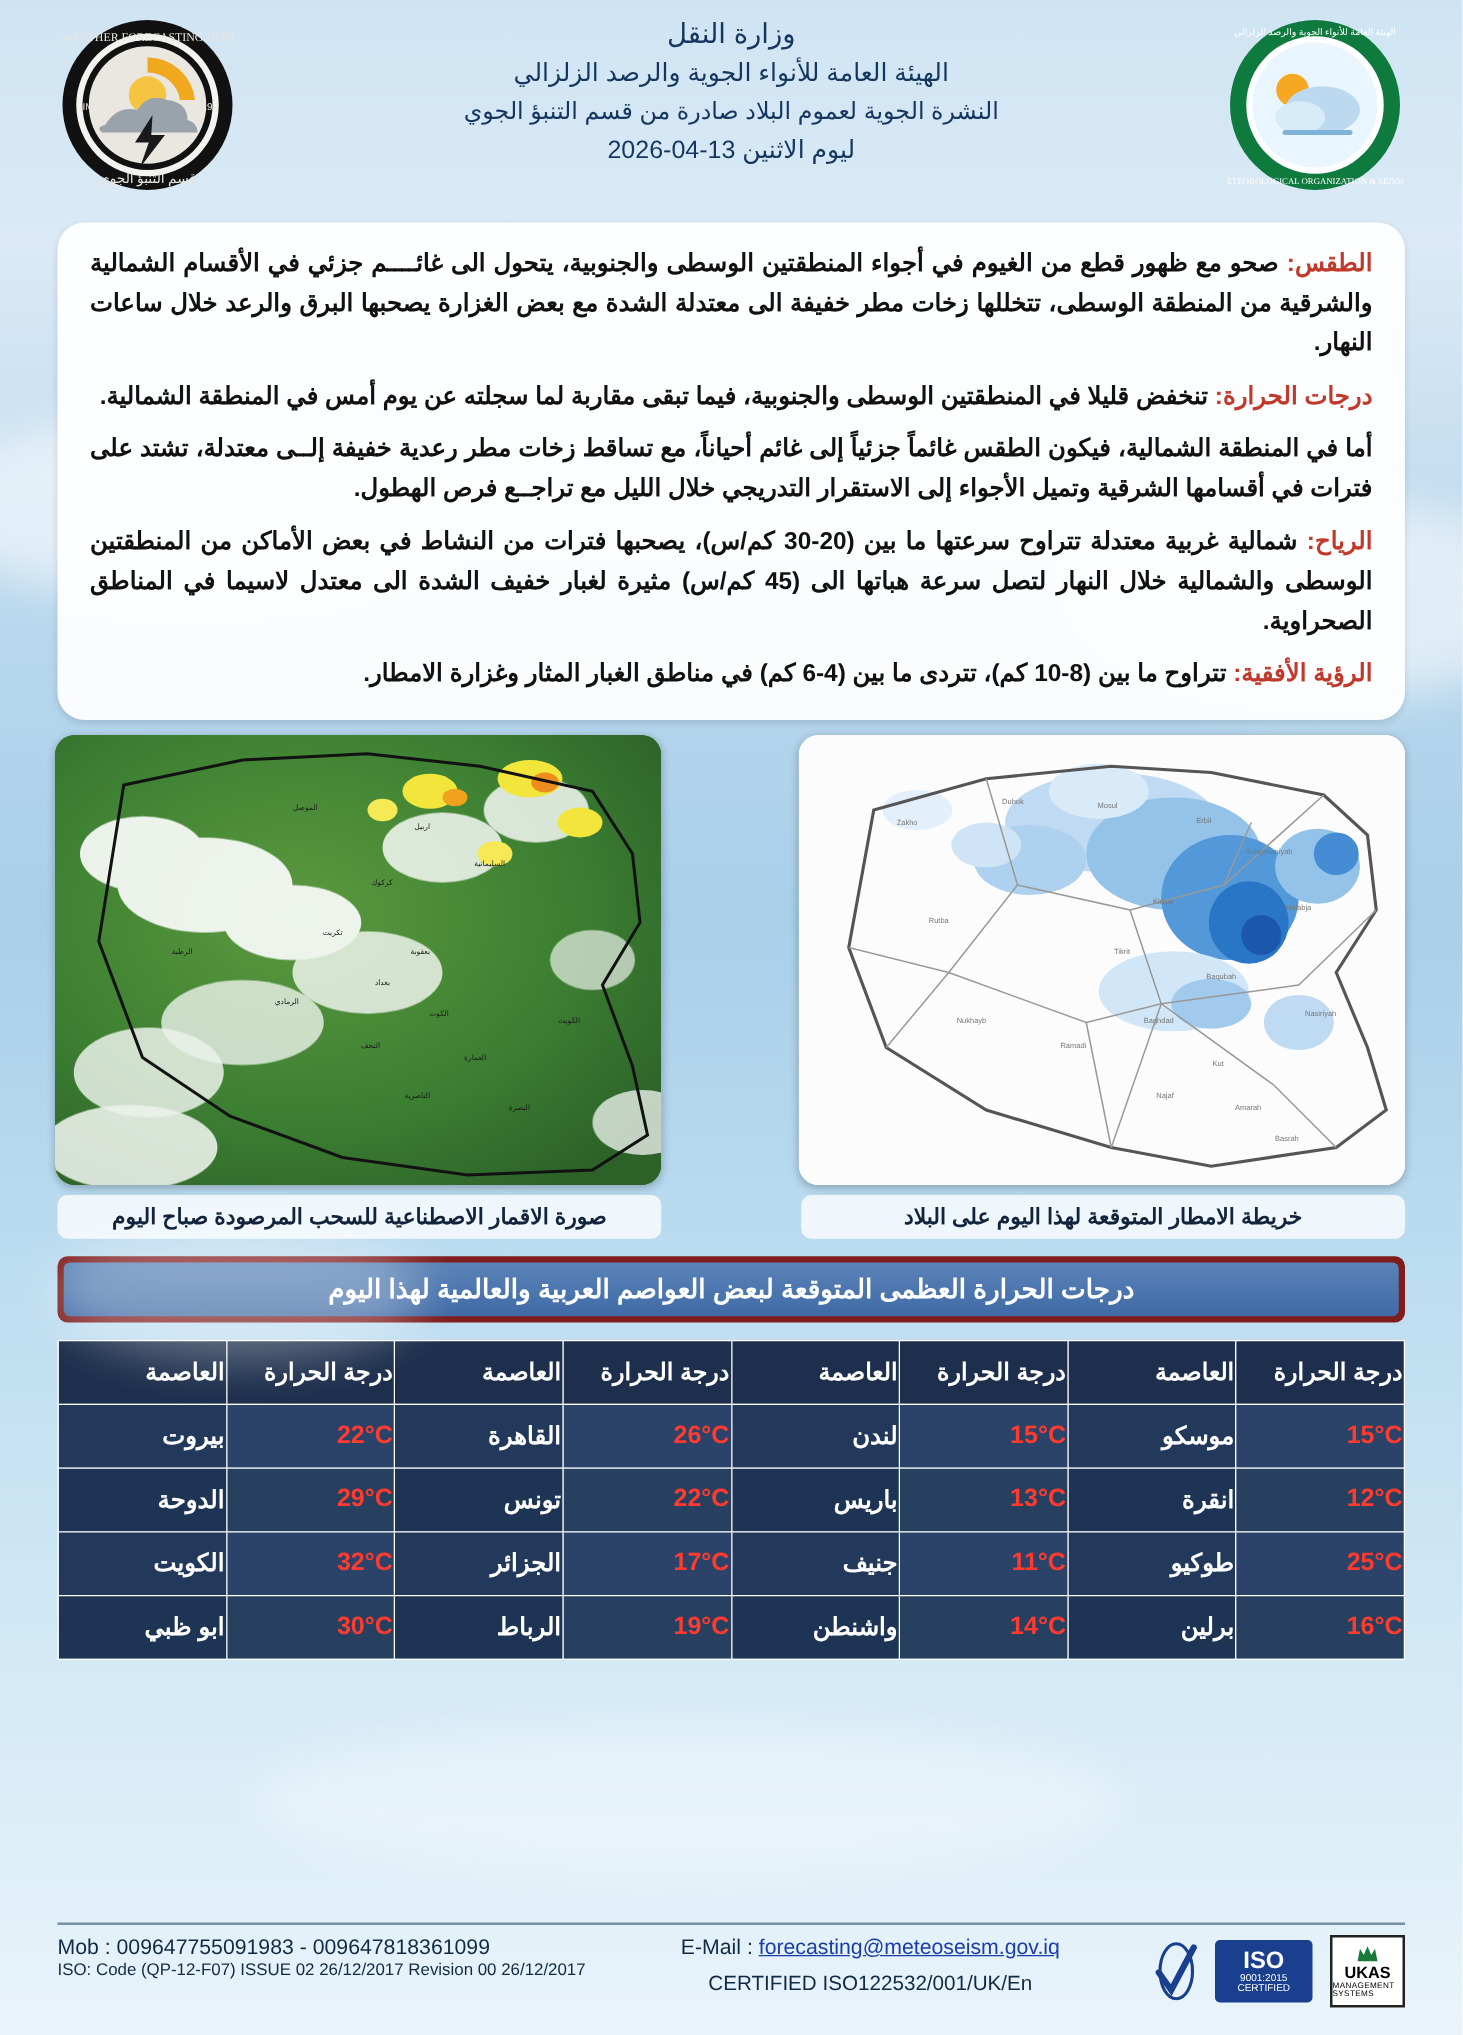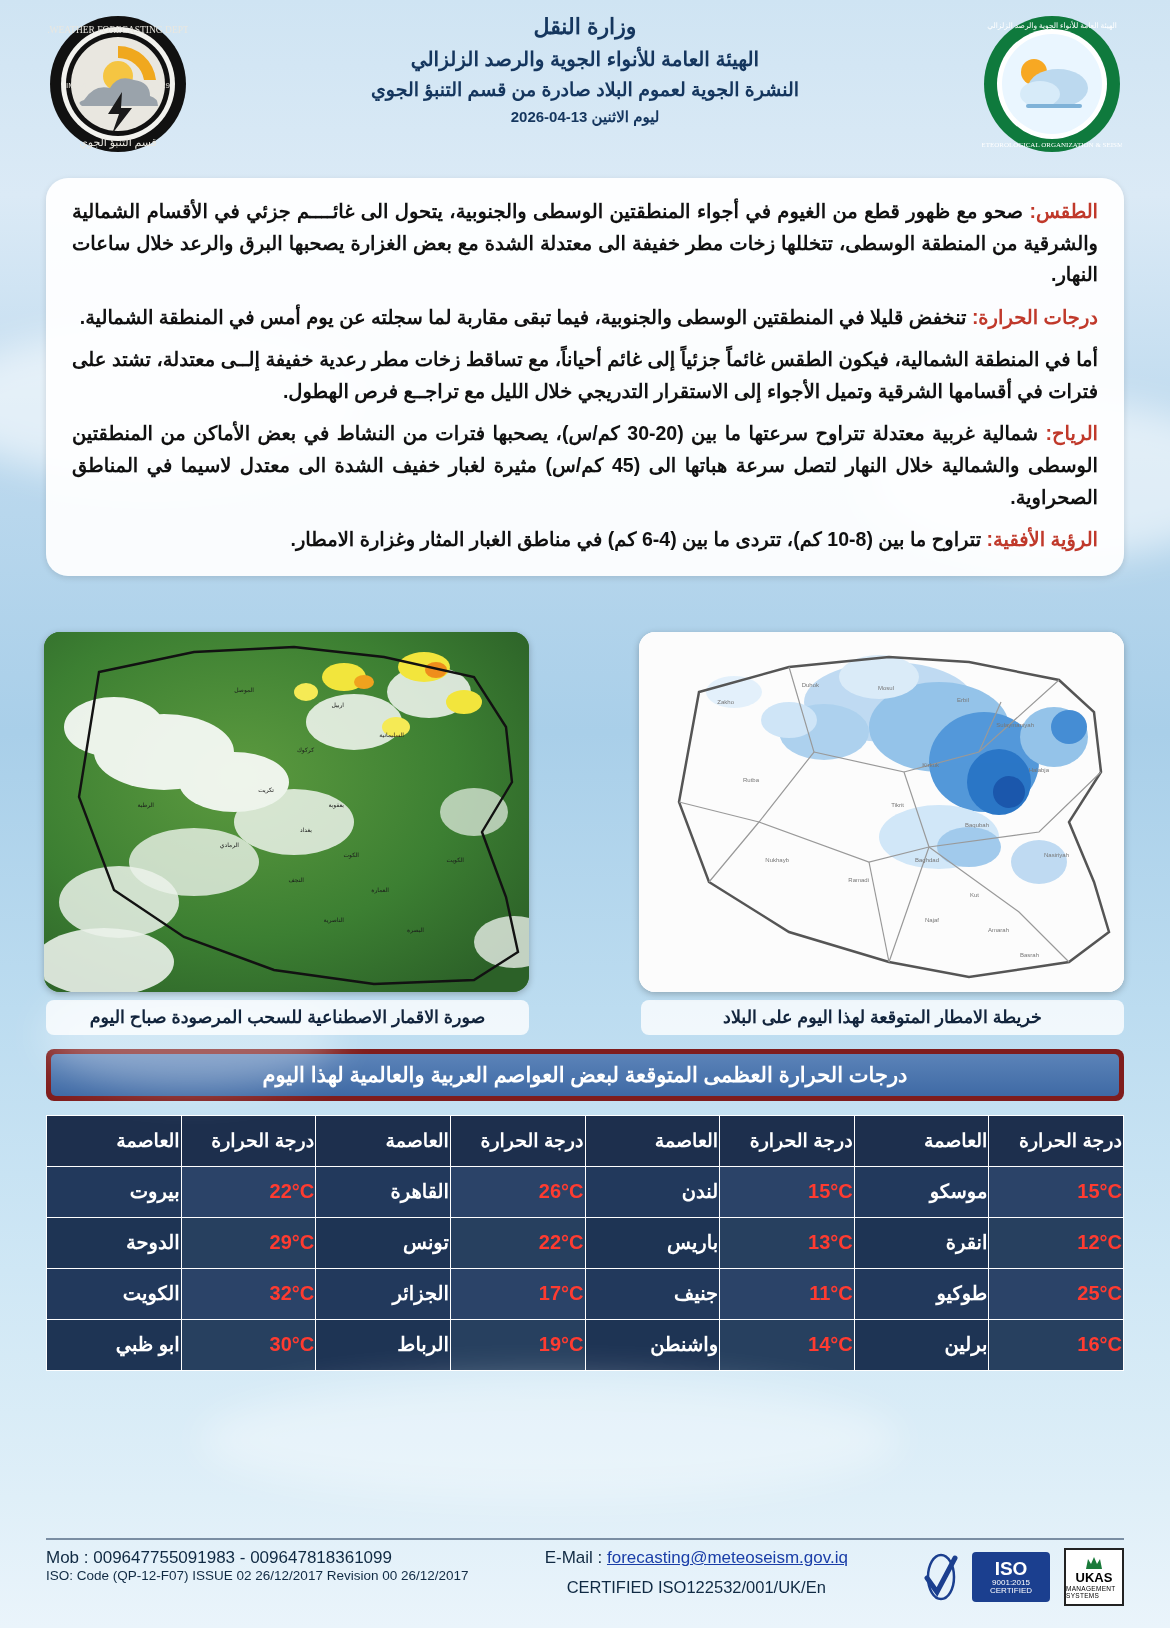--- a/index.html
+++ b/index.html
@@ -13,38 +13,38 @@
   .c1{left:-60px;top:330px;width:420px;height:150px;}
   .c2{right:-80px;top:400px;width:380px;height:160px;}
   .c3{left:200px;top:1380px;width:700px;height:120px;background:rgba(255,255,255,.35);}
   .c4{left:40px;top:980px;width:300px;height:110px;background:rgba(255,255,255,.3);}
 
   
   .header{position:relative;height:172px;}
   .logo-left{position:absolute;left:48px;top:14px;width:140px;height:140px;}
   .logo-right{position:absolute;right:48px;top:14px;width:140px;height:140px;}
   .header-text{position:absolute;left:0;right:0;top:10px;text-align:center;color:#15365e;}
-  .header-text div{font-weight:bold;line-height:1.55;}
+  .header-text div{font-weight:normal;line-height:1.55;}
   .h-l1{font-size:22px;}
   .h-l2{font-size:20px;}
   .h-l3{font-size:19px;}
-  .h-l4{font-size:15px;}
+  .h-l4{font-size:20px;}
 
   
   .panel{
     position:relative;margin:6px 46px 0 46px;background:rgba(255,255,255,.93);
     border-radius:22px;padding:18px 26px 20px 26px;box-shadow:0 2px 6px rgba(0,0,0,.12);
   }
   .para{font-size:19.5px;line-height:1.62;color:#111;text-align:justify;font-weight:bold;margin:0 0 11px 0;}
   .para:last-child{margin-bottom:0;}
   .lbl{color:#c0392b;}
 
   
   .maps{position:relative;margin:12px 46px 0 46px;display:flex;gap:46px;justify-content:space-between;}
-  .map-box{width:483px;margin-top:44px;}
+  .map-box{width:483px;}
   .map-frame{width:485px;height:360px;border-radius:16px;overflow:hidden;box-shadow:0 2px 7px rgba(0,0,0,.25);position:relative;}
   .caption{
     margin-top:8px;background:rgba(255,255,255,.78);border-radius:8px;text-align:center;
     font-size:17.5px;font-weight:bold;color:#12243c;padding:7px 4px;
   }
   
   .rainmap{width:100%;height:100%;background:#fdfdfd;}
   .satmap{width:100%;height:100%;background:linear-gradient(160deg,#2f6b2c 0%,#3f8436 35%,#5f9b3f 60%,#4f8a37 100%);}
 
   

